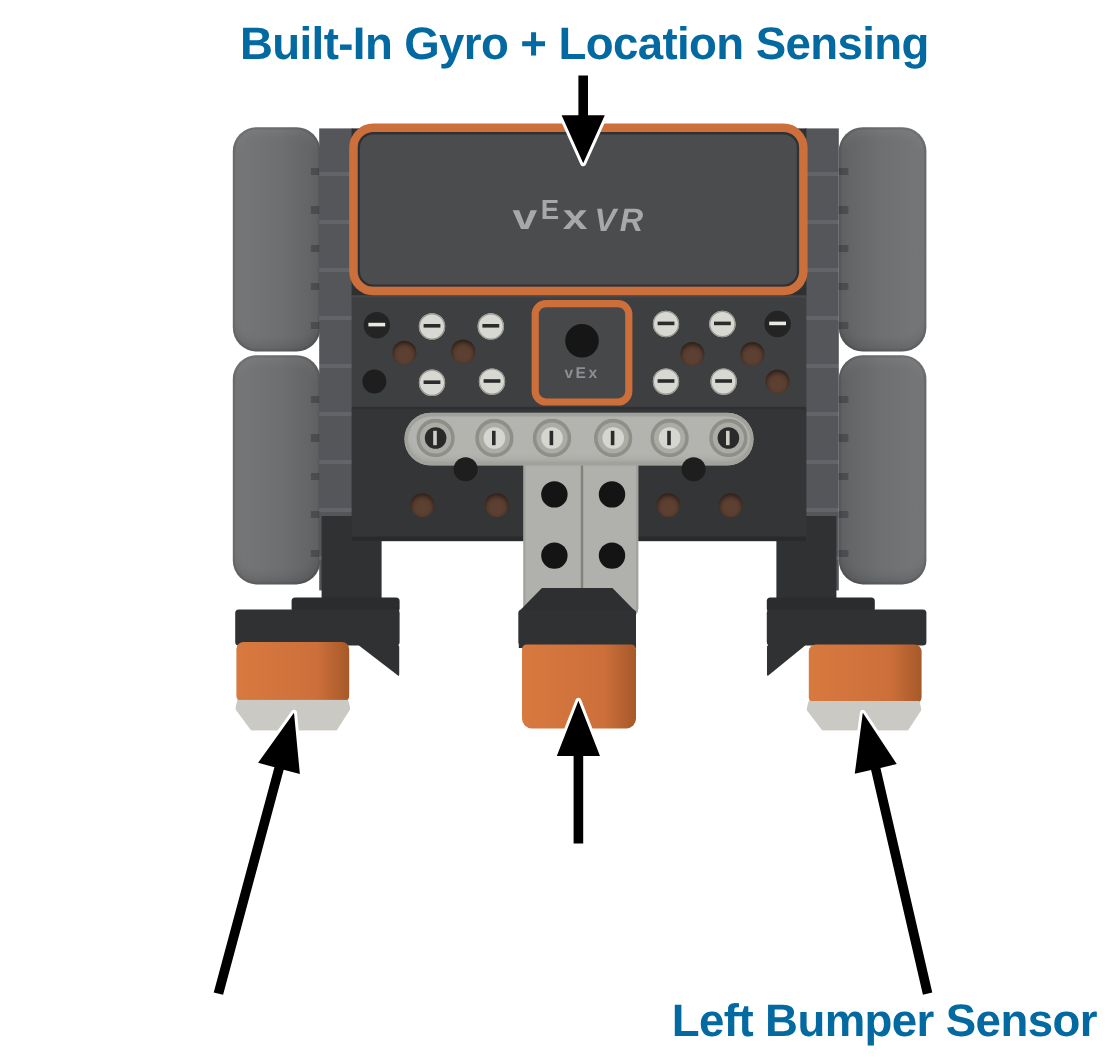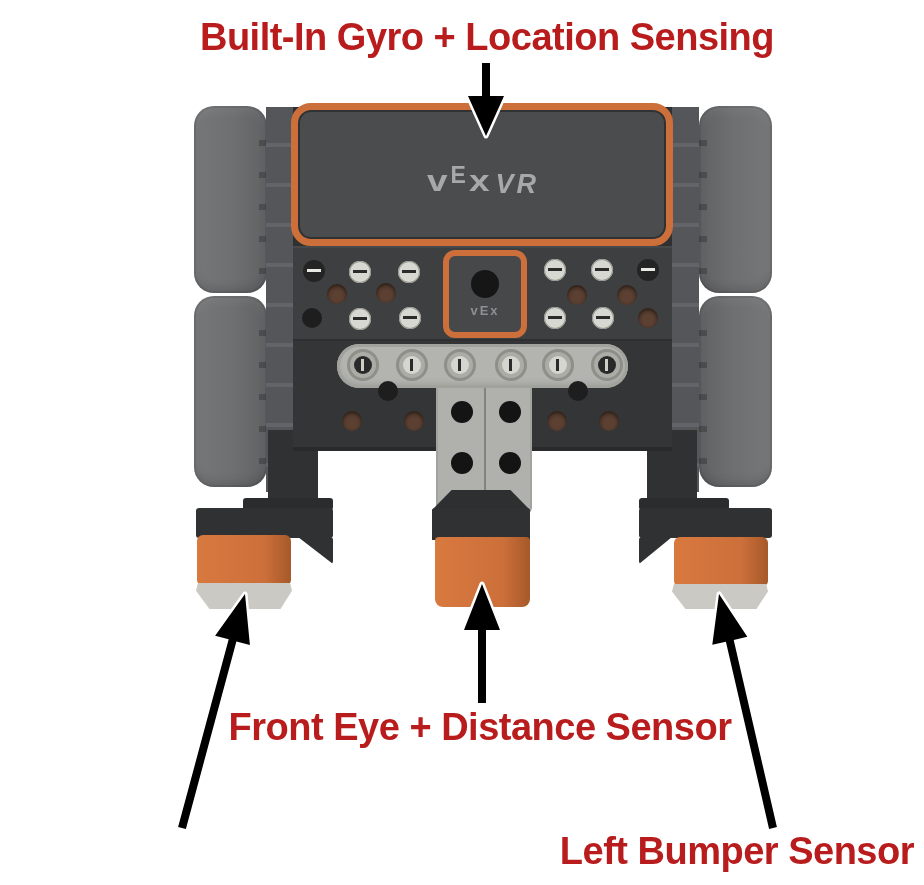--- a/index.html
+++ b/index.html
@@ -1,21 +1,21 @@
 <!DOCTYPE html>
 <html style="--orange: #cc6f3a;"><head>
 <meta charset="utf-8">
 <style>
   html,body{margin:0;padding:0;background:#fff;}
   #stage{position:relative;width:924px;height:885px;background:#fff;overflow:hidden;
          font-family:"Liberation Sans",sans-serif;}
   .abs{position:absolute;}
 
   
-  .lbl{position:absolute;font-weight:bold;font-size:38px;color:#b91c1c;white-space:nowrap;letter-spacing:-0.5px;}
+  .lbl{position:absolute;font-weight:bold;font-size:38px;color:#0369a1;white-space:nowrap;letter-spacing:-0.5px;}
   #lbl-gyro{left:487px;top:16px;transform:translateX(-50%);}
   #lbl-front{left:480px;top:706px;transform:translateX(-50%);}
   #lbl-rbump{left:6px;top:830px;}
   #lbl-lbump{right:10px;top:830px;margin-left:40px;}
 
   
   .wheel{position:absolute;width:73px;border-radius:20px;z-index:1;
          background:linear-gradient(90deg,#767779 0%,#6e6f71 55%,#606163 100%);
          box-shadow:inset 0 0 0 2px rgba(0,0,0,.08), inset 0 -6px 8px rgba(0,0,0,.12), inset 0 6px 8px rgba(255,255,255,.06);}
   #wheel-lt{left:194px;top:106px;height:187px;}
@@ -204,15 +204,14 @@
   </div>
 
   <svg id="arrows" width="924" height="885" viewBox="0 0 924 885">
     <path id="ar-gyro" d="M482.0,63.0L482.0,96.0L468.0,96.0L486.0,136.0L504.0,96.0L490.0,96.0L490.0,63.0Z"></path>
     <path id="ar-front" d="M486.0,703.0L486.0,630.0L500.0,630.0L482.0,584.0L464.0,630.0L478.0,630.0L478.0,703.0Z"></path>
     <path id="ar-rbump" d="M185.9,829.0L236.4,641.4L249.9,645.0L245.0,594.0L215.1,635.7L228.7,639.3L178.1,827.0Z"></path>
     <path id="ar-lbump" d="M776.9,827.1L733.7,639.9L747.3,636.7L719.0,594.0L712.3,644.8L725.9,641.7L769.1,828.9Z"></path>
   </svg>
 
   <div class="lbl" id="lbl-gyro">Built-In Gyro + Location Sensing</div>
-  <div class="lbl" id="lbl-front">Front Eye + Distance Sensor</div>
   <div class="lbl" id="lbl-lbump">Left Bumper Sensor</div>
 </div>
 
 </body></html>

